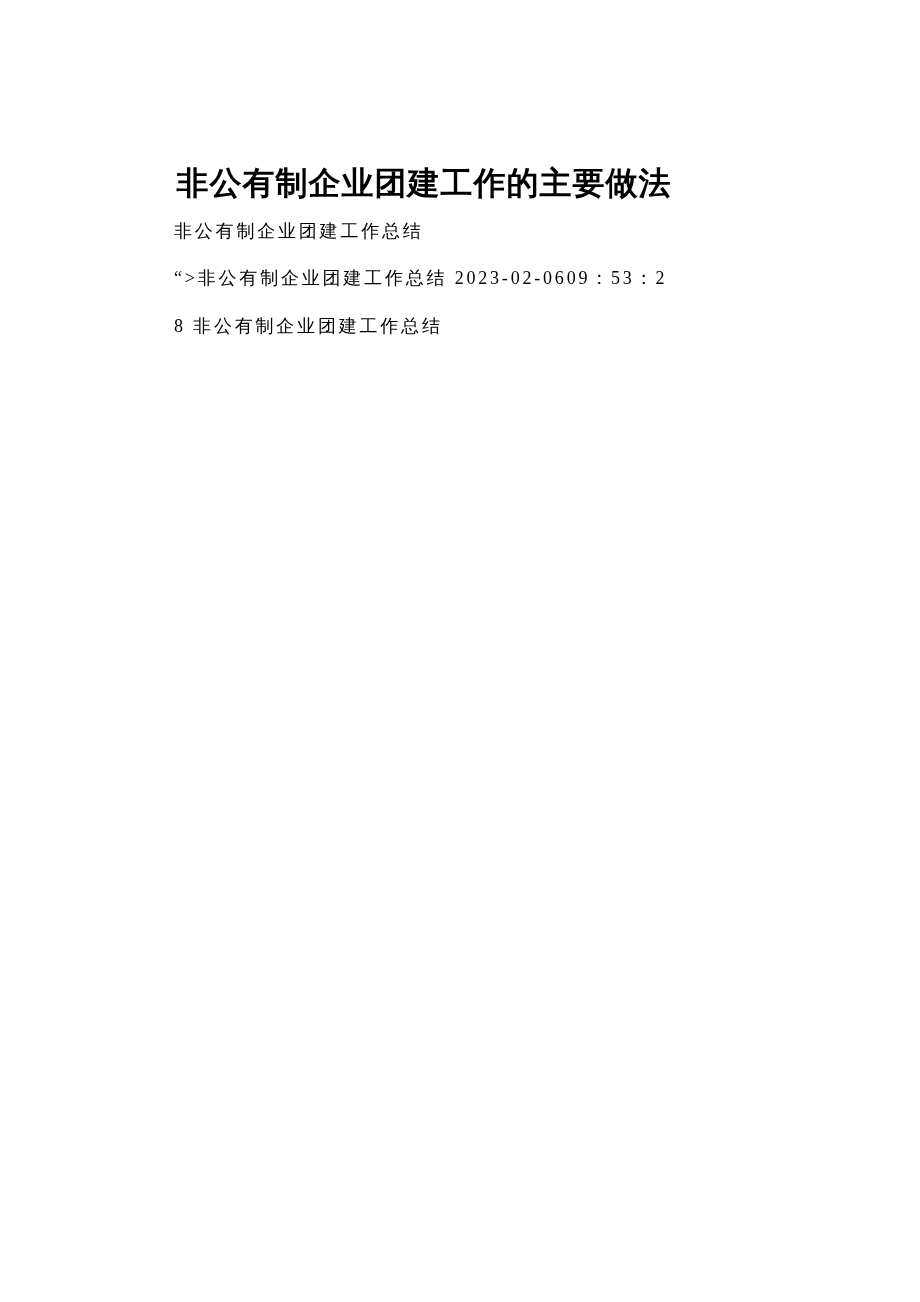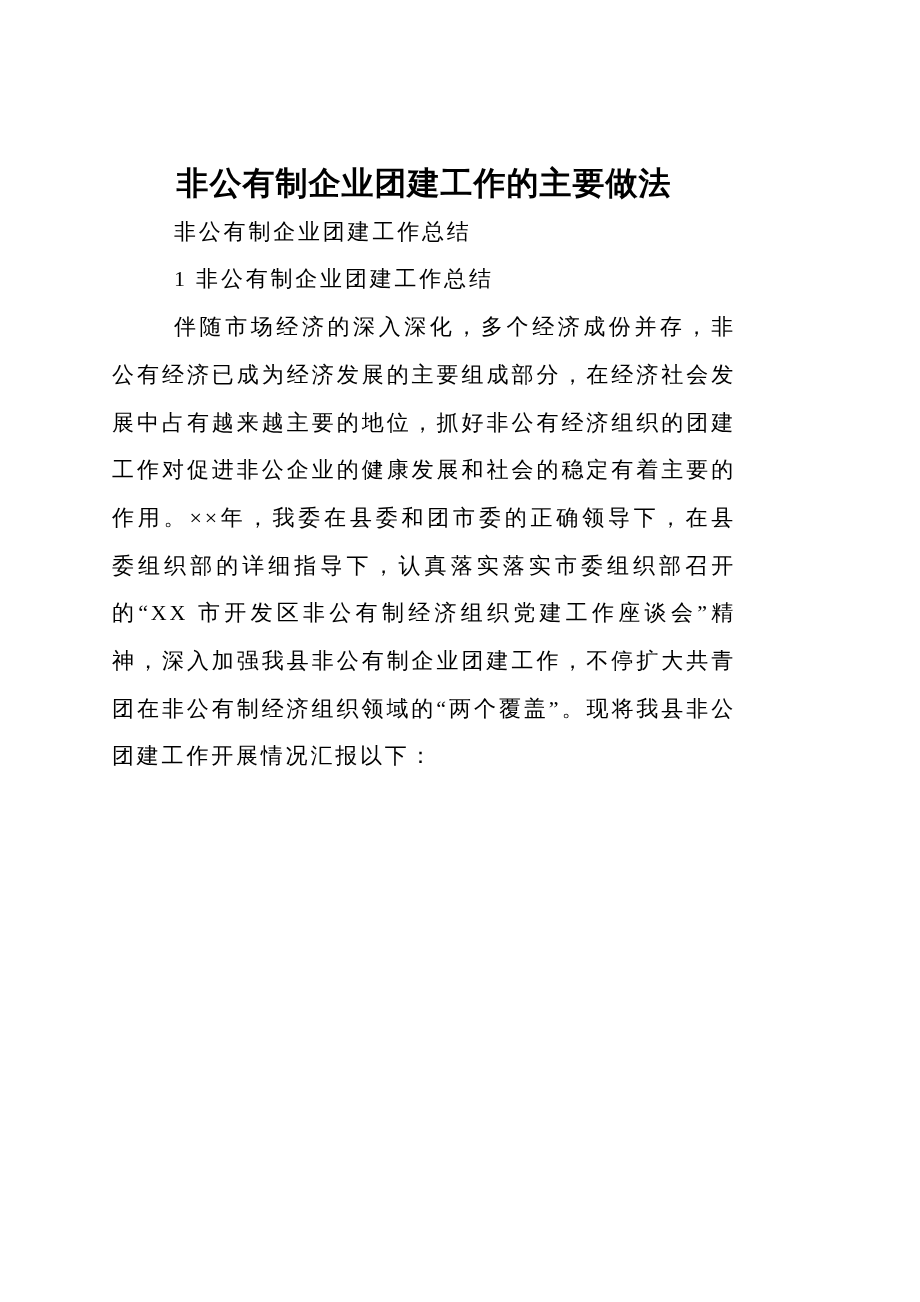--- a/index.html
+++ b/index.html
@@ -25,39 +25,39 @@
     margin: 0;
     font-size: 32px;
     font-weight: bold;
     line-height: 47.7px;
     letter-spacing: 1px;
     text-align: center;
     white-space: nowrap;
   }
   .para {
     margin: 0;
-    font-size: 22px;
+    font-size: 18px;
     line-height: 47.7px;
     letter-spacing: 2.8px;
     text-indent: 62px;
     text-align: justify;
     word-break: break-all;
     overflow-wrap: break-word;
   }
 </style>
 </head>
 <body>
 
 <div class="page">
   <div class="content">
     <h1 class="doc-title">非公有制企业团建工作的主要做法</h1>
 
     <p class="para">非公有制企业团建工作总结</p>
 
+    <p class="para">“&gt;非公有制企业团建工作总结 2023-02-0609：53：2</p>
 
-    <p class="para">1 非公有制企业团建工作总结</p>
+    <p class="para">8 非公有制企业团建工作总结</p>
 
-    <p class="para">伴随市场经济的深入深化，多个经济成份并存，非公有经济已成为经济发展的主要组成部分，在经济社会发展中占有越来越主要的地位，抓好非公有经济组织的团建工作对促进非公企业的健康发展和社会的稳定有着主要的作用。××年，我委在县委和团市委的正确领导下，在县委组织部的详细指导下，认真落实落实市委组织部召开的“XX 市开发区非公有制经济组织党建工作座谈会”精神，深入加强我县非公有制企业团建工作，不停扩大共青团在非公有制经济组织领域的“两个覆盖”。现将我县非公团建工作开展情况汇报以下：</p>
 
 
 
   </div>
 </div>
 
 </body></html>

